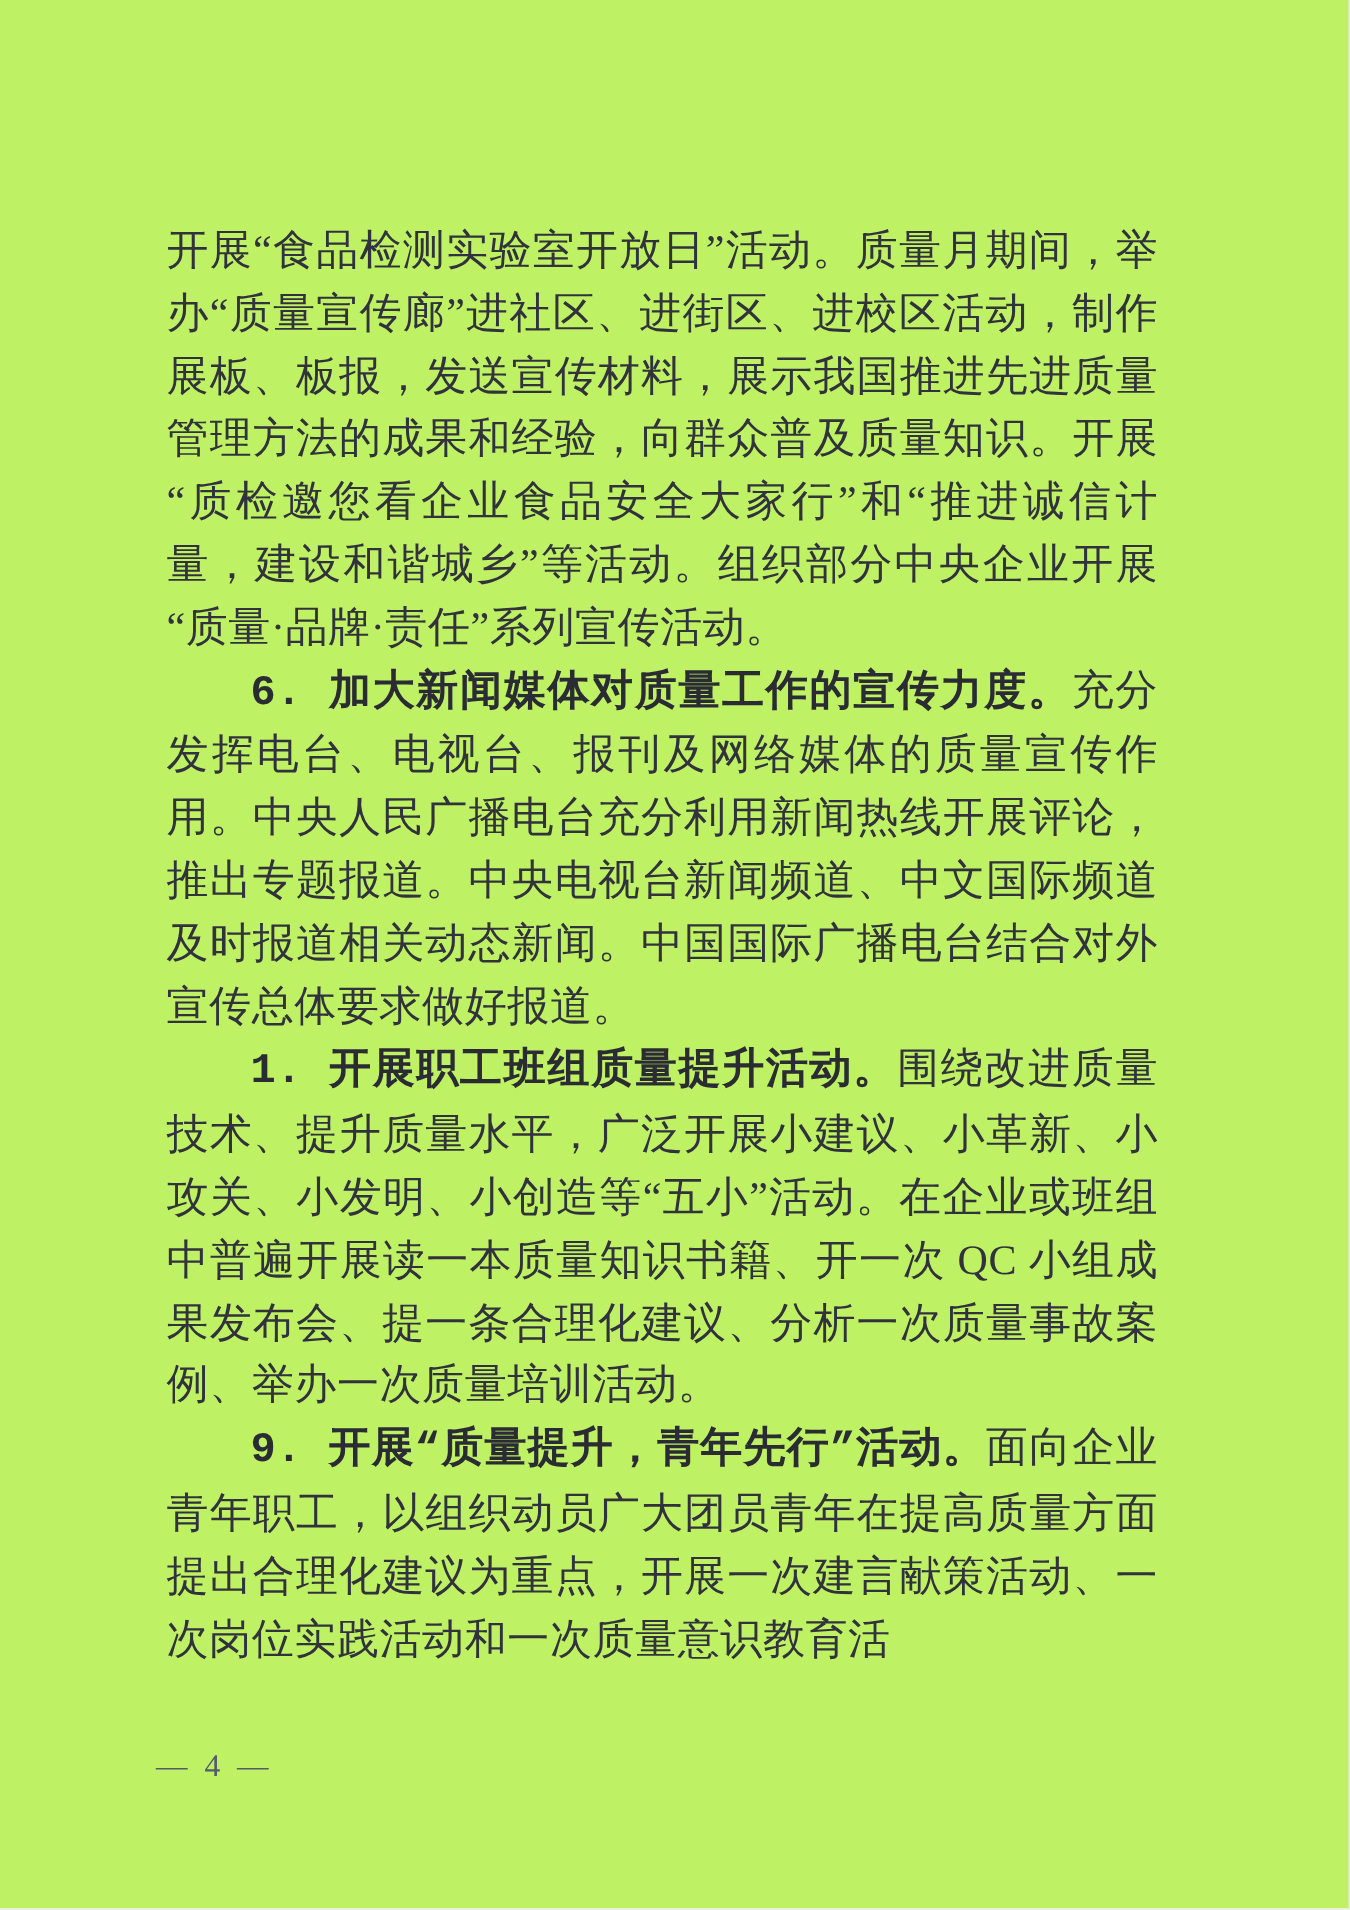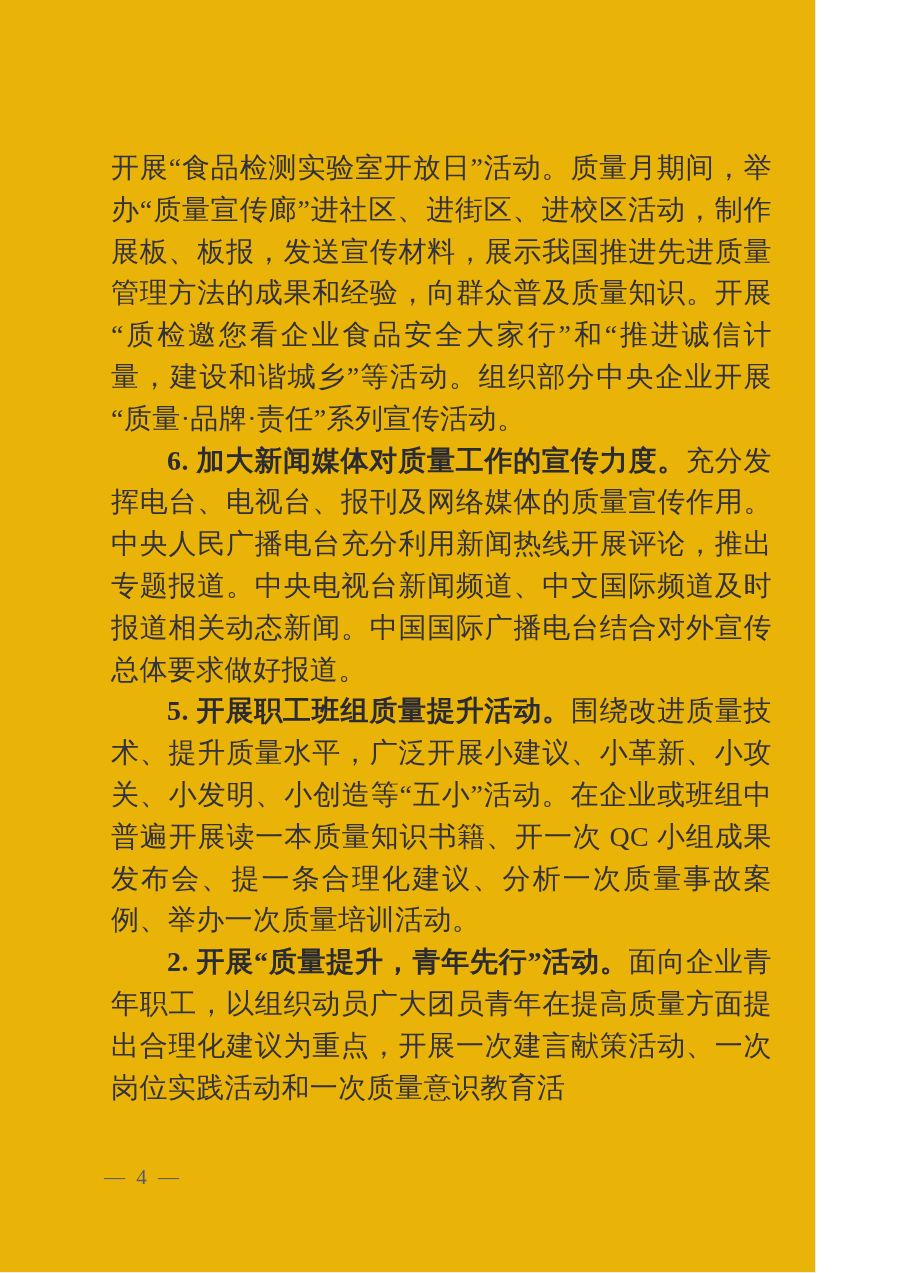--- a/index.html
+++ b/index.html
@@ -2,23 +2,23 @@
 <html lang="zh"><head>
 <meta charset="utf-8">
 <style>
   html, body {
     margin: 0;
     padding: 0;
     background: #ffffff;
   }
   .page {
     position: relative;
-    width: 816px;
+    width: 900px;
     height: 1273px;
-    background: #eab308;
+    background: #bef264;
     border-right: 1px solid #ececee;
     border-bottom: 1px solid #ececee;
     box-sizing: border-box;
     overflow: hidden;
     font-family: "Liberation Serif", "DejaVu Serif", serif;
     padding-left: 28px;
   }
   .doc-body {
     position: absolute;
     left: 111px;
@@ -33,20 +33,21 @@
   .doc-body p {
     margin: 0;
     padding: 0;
   }
   .doc-body p.indent {
     text-indent: 2em;
   }
   .doc-body b {
     font-weight: 700;
     color: #2b2b34;
+    font-family: Liberation Mono, monospace;
   }
   .footer {
     position: absolute;
     left: 104px;
     top: 1165px;
     font-size: 21px;
     color: #555b6b;
     letter-spacing: 3px;
     font-family: "Liberation Serif", "DejaVu Serif", serif;
   }
@@ -57,21 +58,21 @@
 <div class="page">
 
   <div class="doc-body">
 
     <p><span>开展“食品检测实验室开放日”活动。质量月期间，举办“质量宣传廊”进社区、进街区、进校区活动，制作展板、板报，发送宣传材料，展示我国推进先进质量管理方法的成果和经验，向群众普及质量知识。开展“质检邀您看企业食品安全大家行”和“推进诚信计量，建设和谐城乡”等活动。组织部分中央企业开展“质量·品牌·责任”系列宣传活动。</span></p>
 
     <p class="indent"><b>6. 加大新闻媒体对质量工作的宣传力度。</b><span>充分发挥电台、电视台、报刊及网络媒体的质量宣传作用。中央人民广播电台充分利用新闻热线开展评论，推出专题报道。中央电视台新闻频道、中文国际频道及时报道相关动态新闻。中国国际广播电台结合对外宣传总体要求做好报道。</span></p>
 
 
 
-    <p class="indent"><b>5. 开展职工班组质量提升活动。</b><span>围绕改进质量技术、提升质量水平，广泛开展小建议、小革新、小攻关、小发明、小创造等“五小”活动。在企业或班组中普遍开展读一本质量知识书籍、开一次 QC 小组成果发布会、提一条合理化建议、分析一次质量事故案例、举办一次质量培训活动。</span></p>
+    <p class="indent"><b>1. 开展职工班组质量提升活动。</b><span>围绕改进质量技术、提升质量水平，广泛开展小建议、小革新、小攻关、小发明、小创造等“五小”活动。在企业或班组中普遍开展读一本质量知识书籍、开一次 QC 小组成果发布会、提一条合理化建议、分析一次质量事故案例、举办一次质量培训活动。</span></p>
 
-    <p class="indent"><b>2. 开展“质量提升，青年先行”活动。</b><span>面向企业青年职工，以组织动员广大团员青年在提高质量方面提出合理化建议为重点，开展一次建言献策活动、一次岗位实践活动和一次质量意识教育活</span></p>
+    <p class="indent"><b>9. 开展“质量提升，青年先行”活动。</b><span>面向企业青年职工，以组织动员广大团员青年在提高质量方面提出合理化建议为重点，开展一次建言献策活动、一次岗位实践活动和一次质量意识教育活</span></p>
 
   </div>
 
   <div class="footer">— 4 —</div>
 
 </div>
 
 </body></html>

